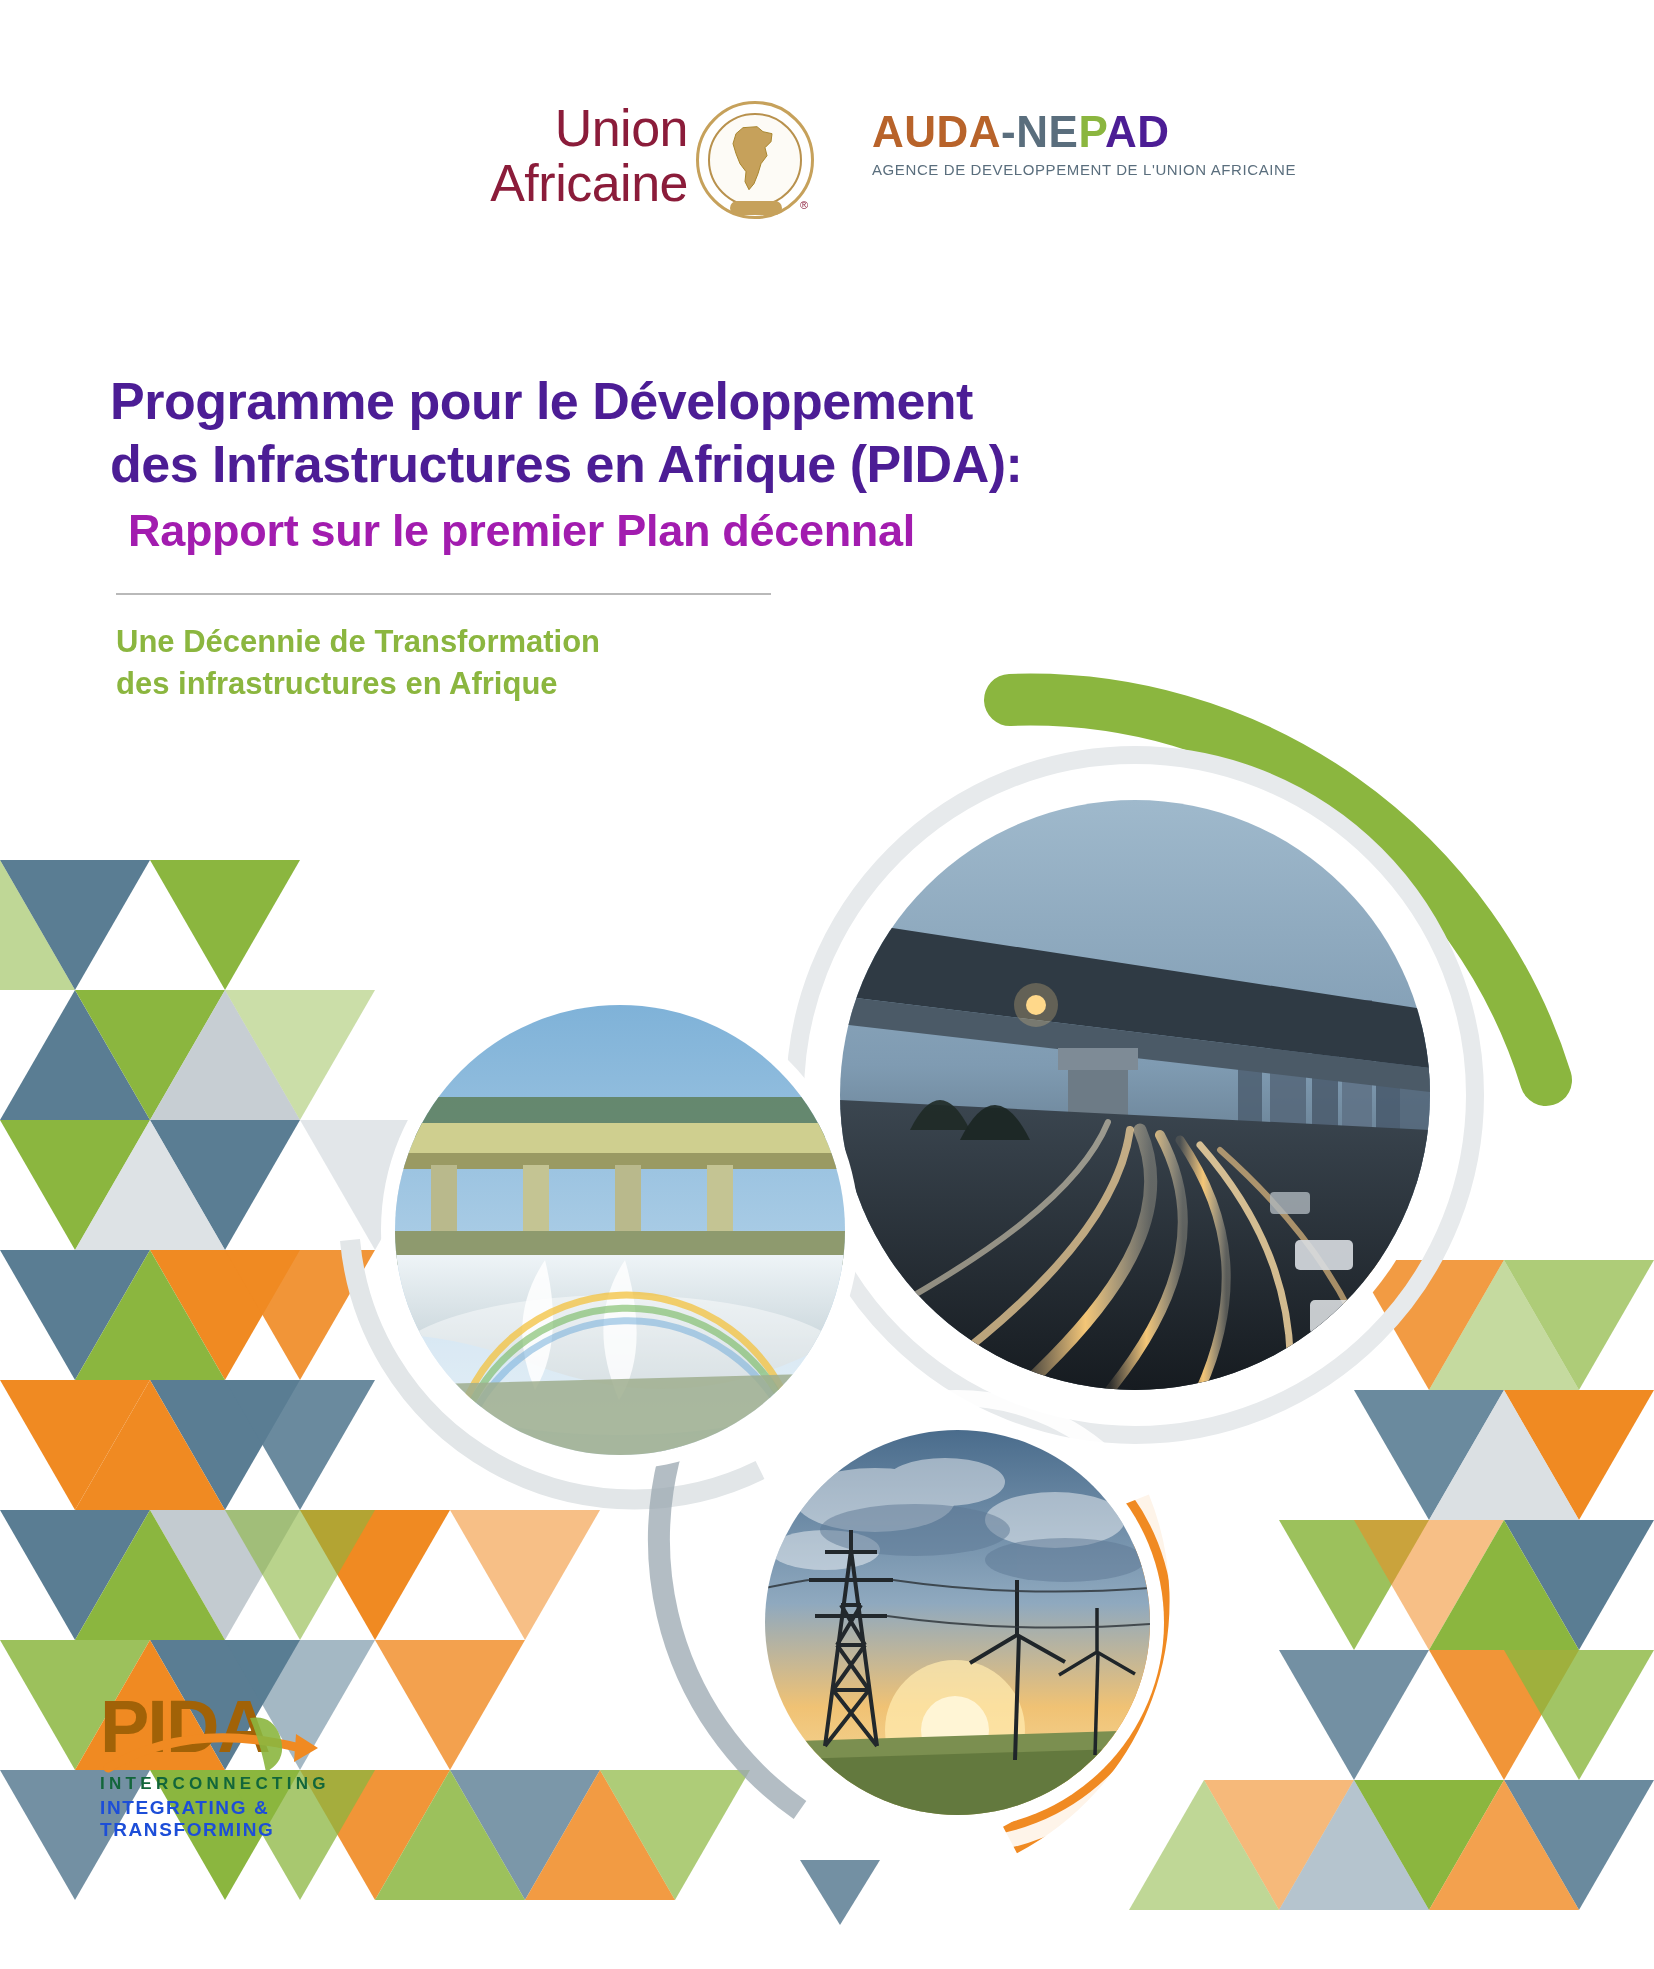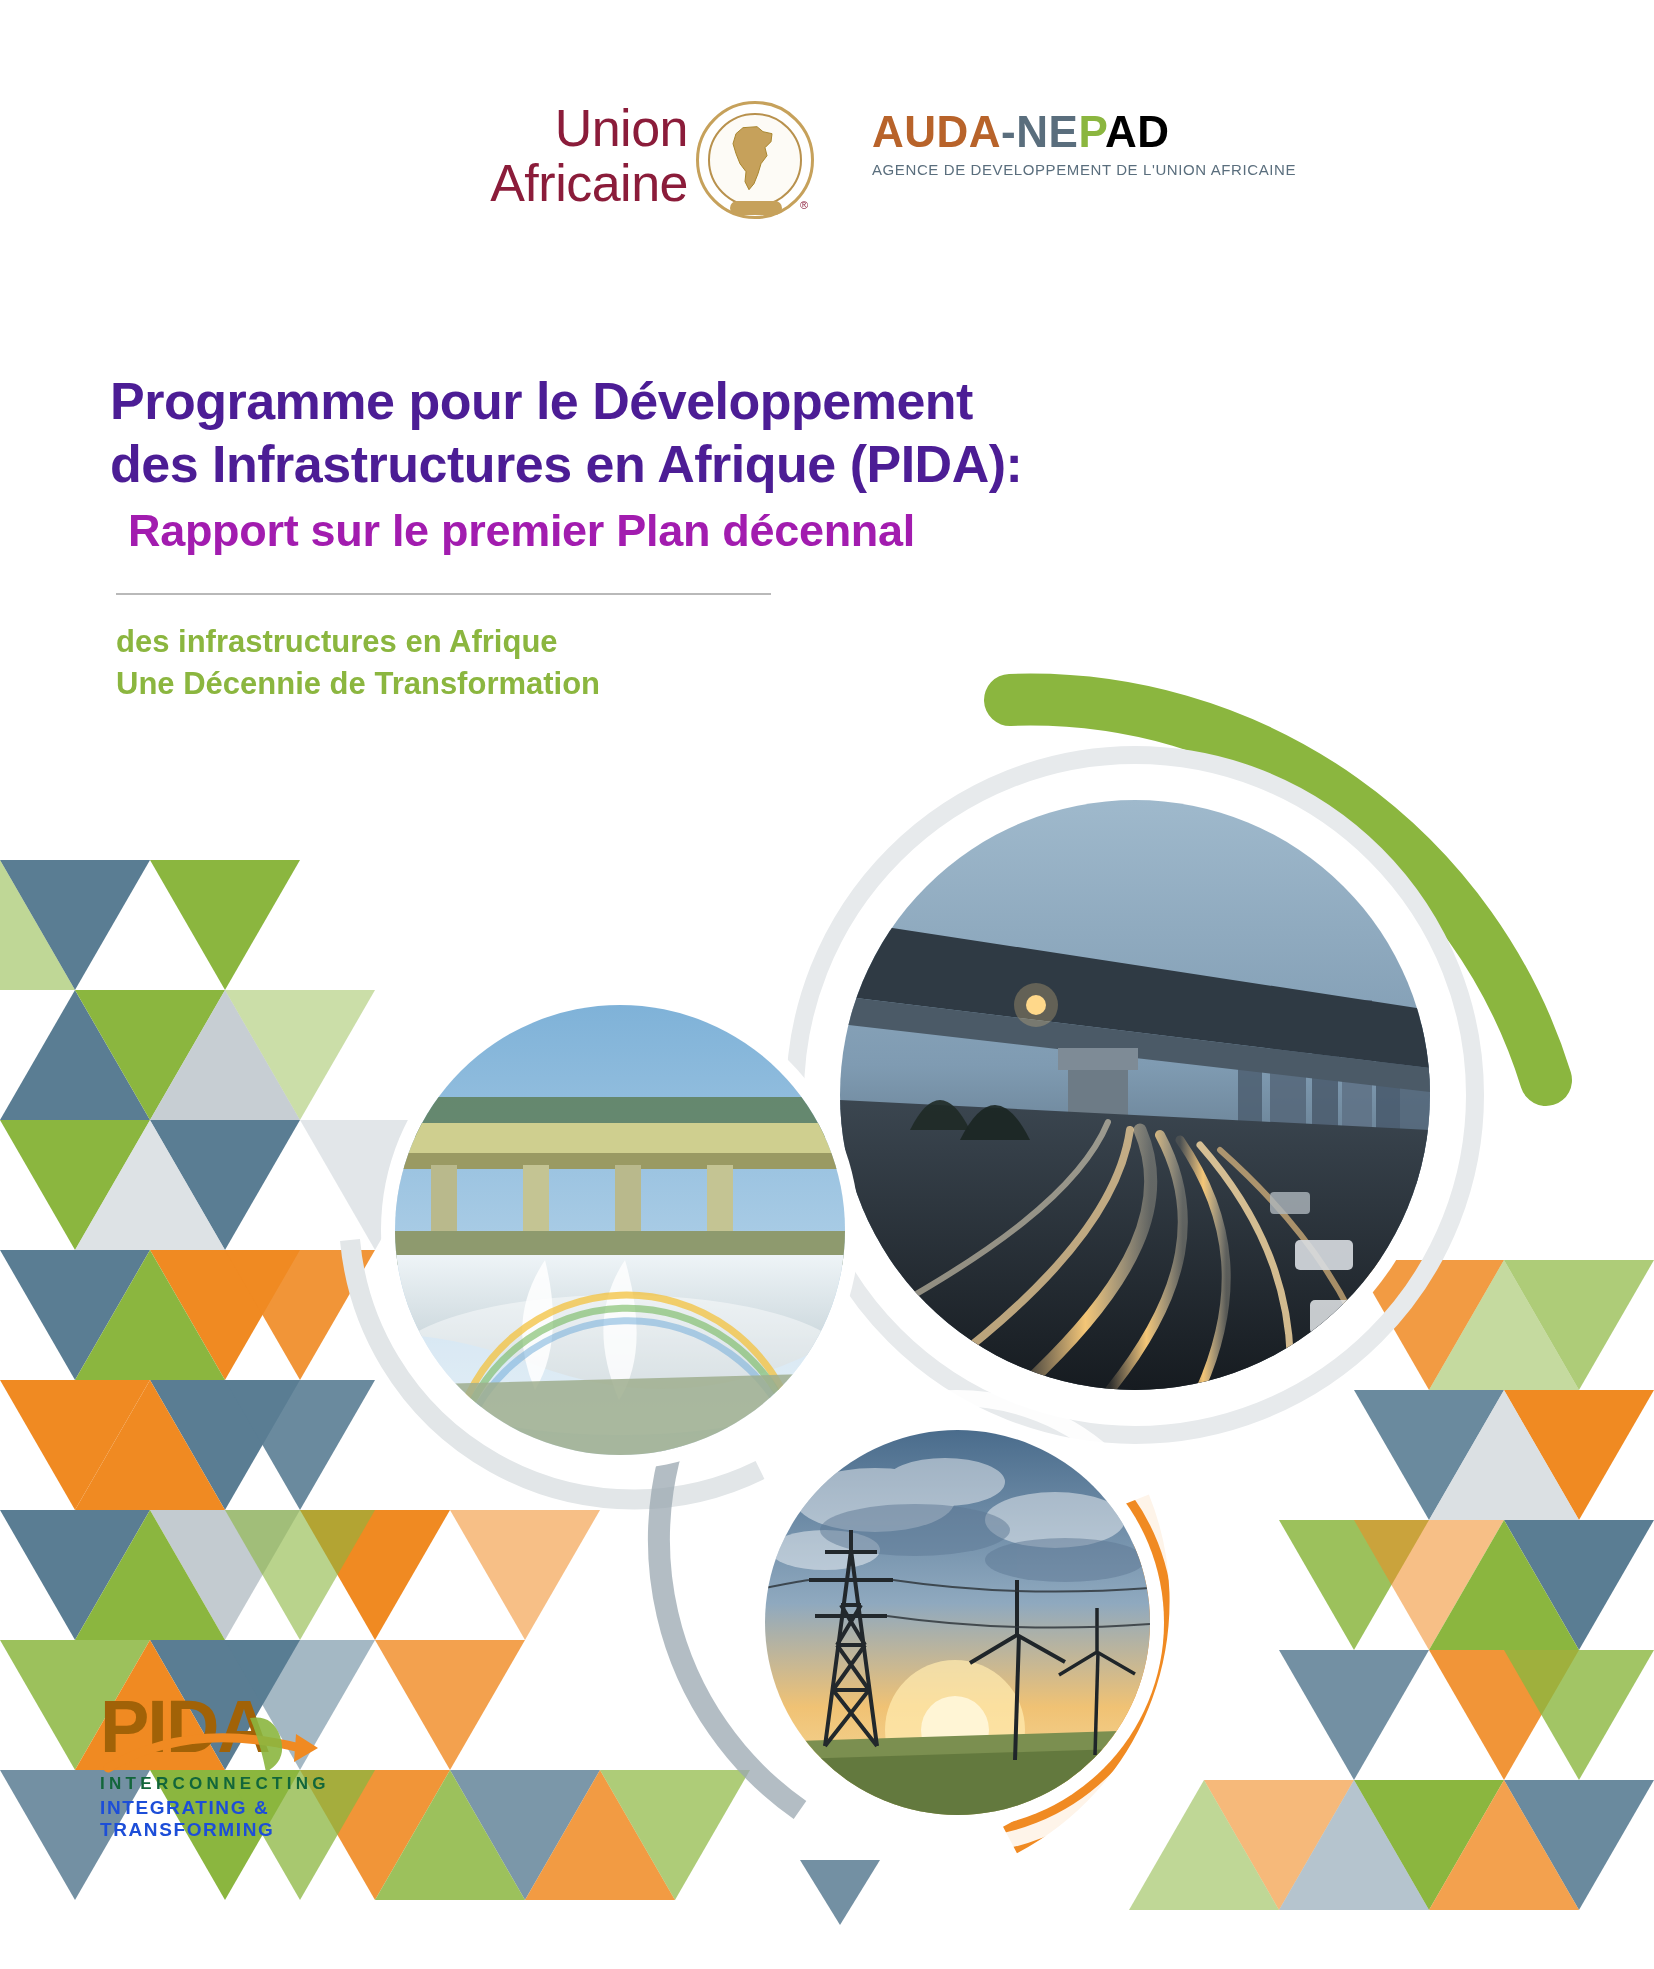--- a/index.html
+++ b/index.html
@@ -103,21 +103,21 @@
   .nepad-title {
     font-size: 44px;
     font-weight: bold;
     letter-spacing: 0.5px;
     white-space: nowrap;
     line-height: 1.05;
   }
   .nepad-title .c1 { color: #b8632a; }
   .nepad-title .c2 { color: #5a6e7d; }
   .nepad-title .c3 { color: #8bb63f; }
-  .nepad-title .c5 { color: #000000; }
+  .nepad-title .c5 { color: #4c1d95; }
   .nepad-sub {
     margin-top: 6px;
     font-size: 15px;
     color: #5a6e7d;
     letter-spacing: 0.6px;
     white-space: nowrap;
     text-align: right;
   }
 
   
@@ -281,22 +281,22 @@
 <div class="title-block">
   <div class="main-title">
     <div>Programme pour le Développement</div>
     <div>des Infrastructures en Afrique (PIDA):</div>
   </div>
   <div class="sub-title">
     <div>Rapport sur le premier Plan décennal</div>
   </div>
   <div class="rule"></div>
   <div class="tagline">
+    <div>Une Décennie de Transformation</div>
     <div>des infrastructures en Afrique</div>
-    <div>Une Décennie de Transformation</div>
   </div>
 </div>
 
 <svg class="mosaic" viewBox="0 0 1654 1109" preserveAspectRatio="none">
 
   <g>
     <polygon points="0,0 150,0 75,130" fill="#5a7d93"></polygon>
     <polygon points="150,0 300,0 225,130" fill="#8bb63f"></polygon>
     <polygon points="75,130 225,130 150,0" fill="#8bb63f" opacity="0.0"></polygon>
     <polygon points="0,0 0,130 75,130" fill="#8bb63f" opacity="0.55"></polygon>

